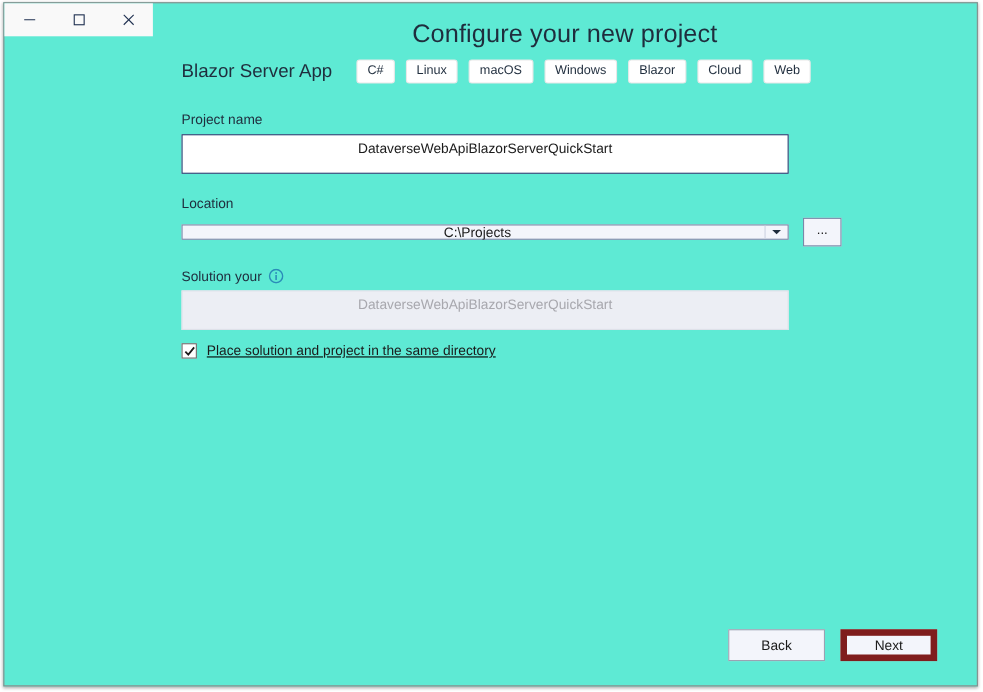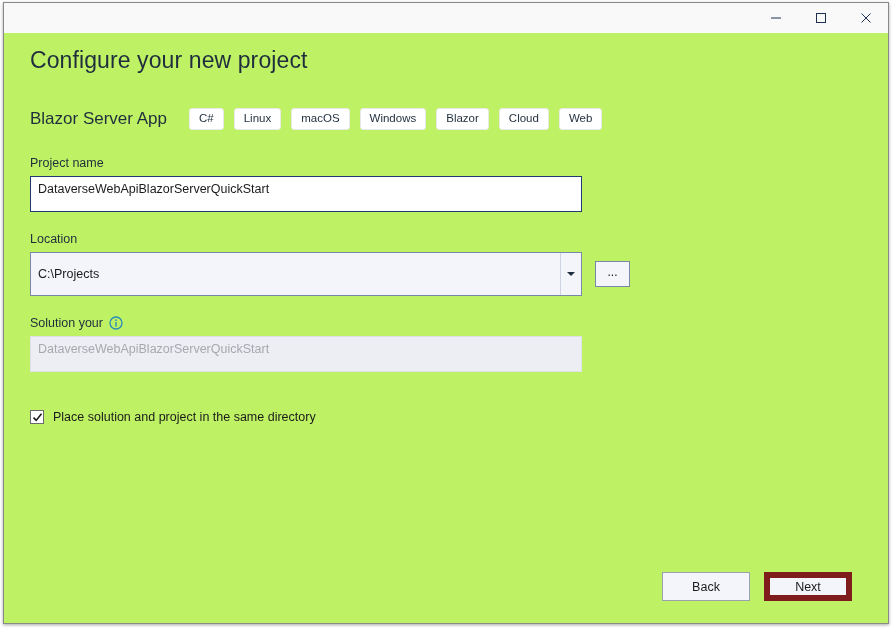--- a/index.html
+++ b/index.html
@@ -14,26 +14,27 @@
     overflow: hidden;
   }
 
   
   .window {
     position: absolute;
     left: 3px;
     top: 2px;
     width: 886px;
     height: 622px;
-    background: #bef264;
+    background: #5eead4;
     border: 1px solid #8a8a8a;
     box-sizing: border-box;
     box-shadow: 0 1px 3px rgba(0,0,0,0.35);
     display: flex;
-    flex-direction: column;
+    flex-direction: row;
+    text-align: center;
   }
 
   
   .titlebar {
     height: 30px;
     flex: 0 0 30px;
     display: flex;
     justify-content: flex-end;
     align-items: stretch;
     background: #f9f9f9;
@@ -59,21 +60,21 @@
     font-weight: 400;
     color: #1f2d3d;
     margin: 0;
     padding-top: 14px;
     letter-spacing: 0.1px;
   }
 
   .subhead-row {
     display: flex;
     align-items: center;
-    margin-top: 34px;
+    margin-top: 10px;
     height: 22px;
   }
   .template-name {
     font-size: 17px;
     color: #1f2d3d;
     font-weight: 400;
     white-space: nowrap;
   }
   .tags {
     display: flex;
@@ -125,21 +126,21 @@
     color: #a8a8ae;
   }
 
   .combo-row {
     display: flex;
     align-items: center;
     gap: 13px;
   }
   .combobox {
     width: 552px;
-    height: 44px;
+    height: 14px;
     box-sizing: border-box;
     background: #f3f5fb;
     border: 1px solid #7a88a8;
     display: flex;
     align-items: center;
     position: relative;
   }
   .combo-text {
     font-size: 12.5px;
     color: #1b1b1b;
@@ -172,22 +173,23 @@
     color: #1b1b1b;
     display: flex;
     align-items: center;
     justify-content: center;
     padding-bottom: 5px;
   }
 
   .checkbox-row {
     display: flex;
     align-items: center;
-    margin-top: 38px;
+    margin-top: 12px;
     gap: 9px;
+    text-decoration: underline;
   }
   .checkbox {
     width: 14px;
     height: 14px;
     box-sizing: border-box;
     background: #ffffff;
     border: 1px solid #6b6b6b;
     display: flex;
     align-items: center;
     justify-content: center;

